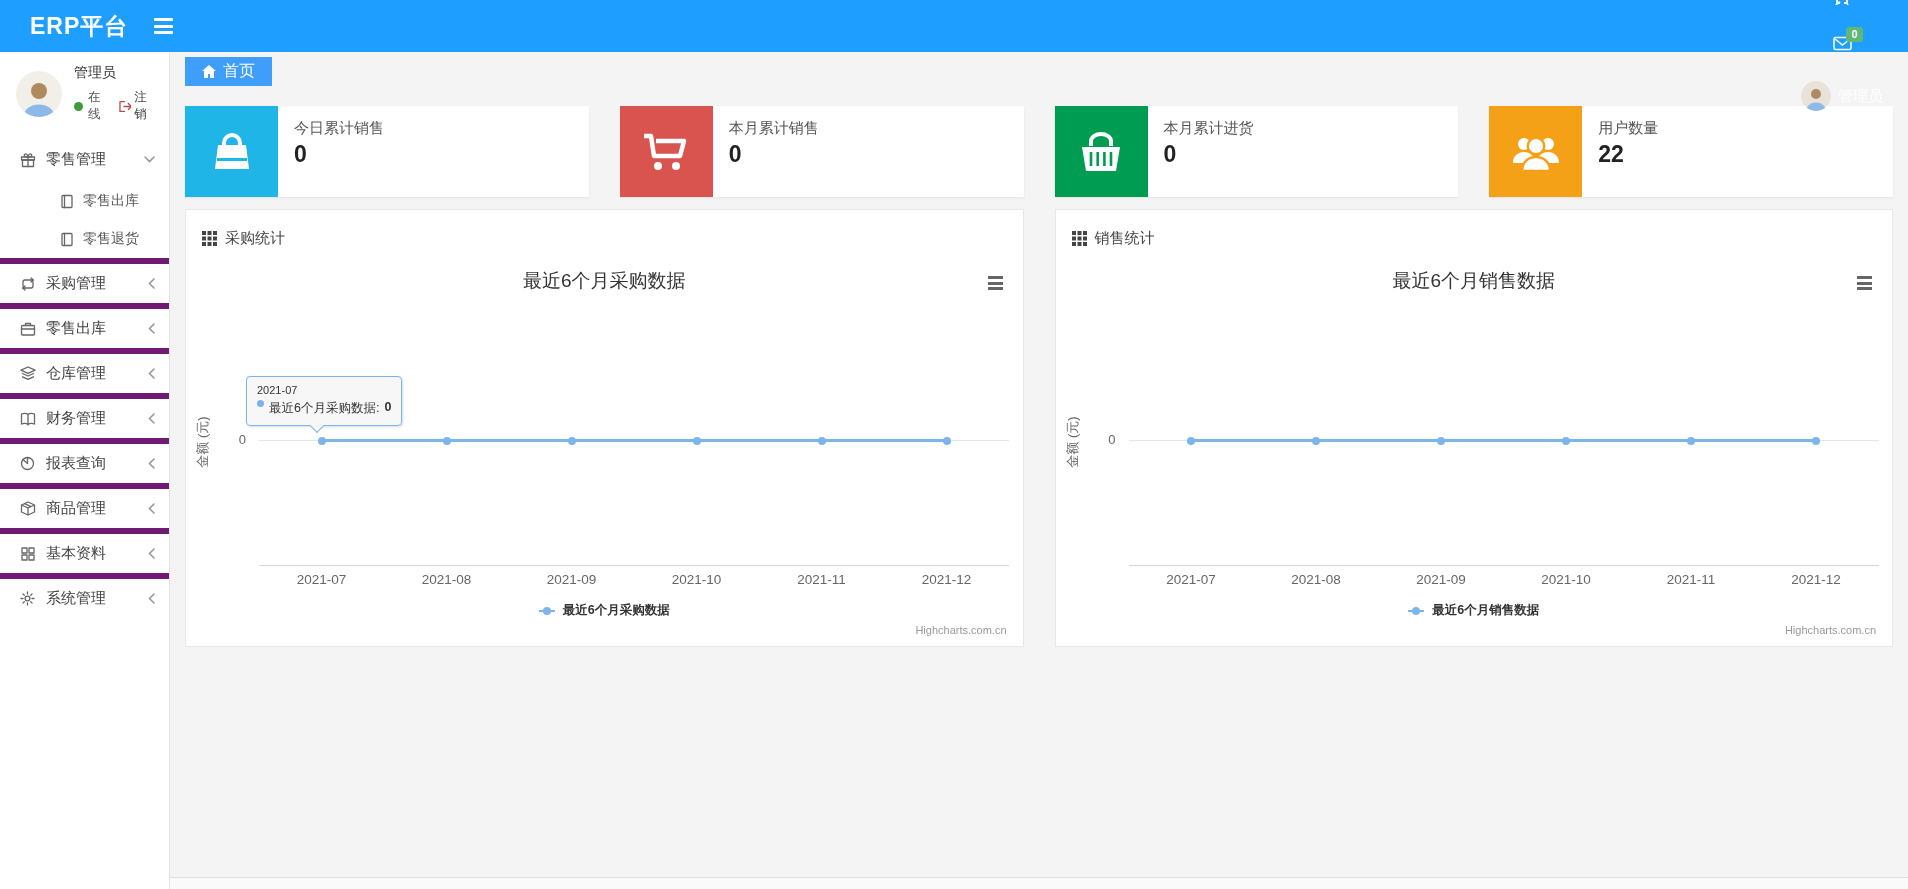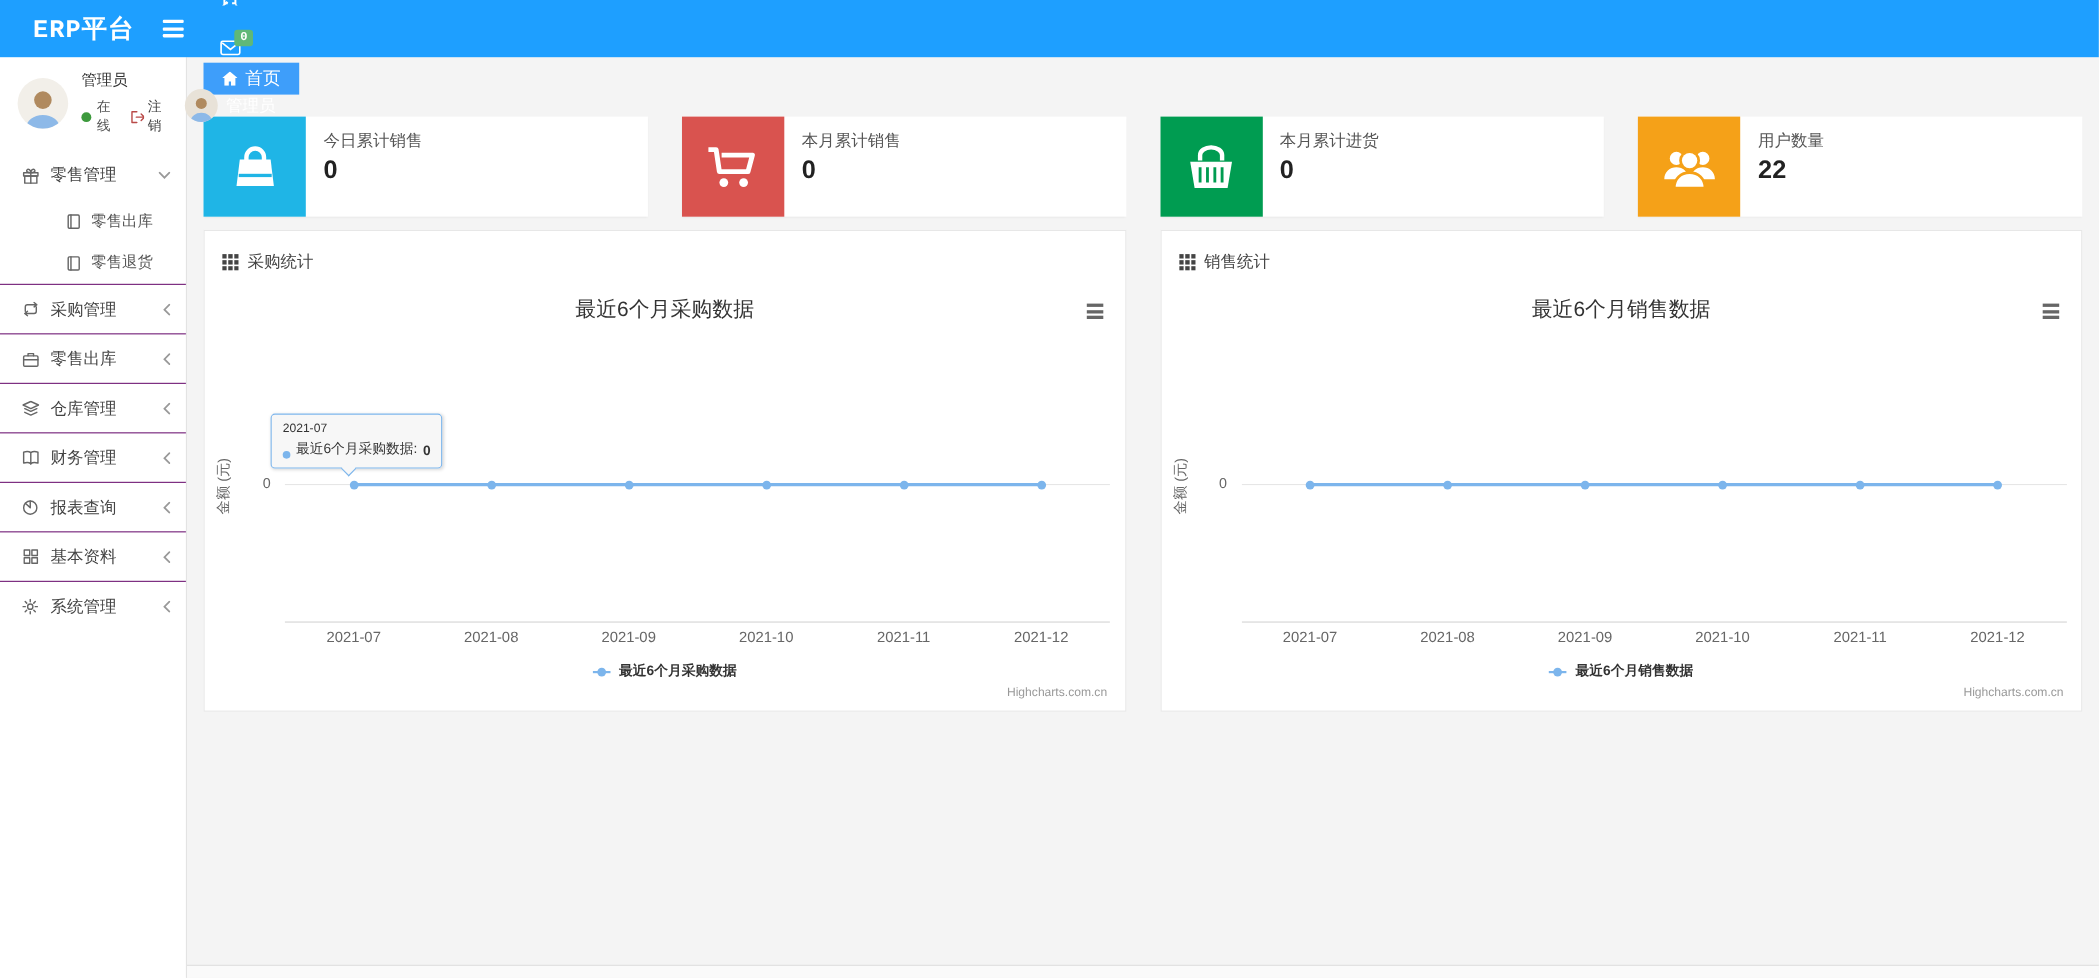--- a/index.html
+++ b/index.html
@@ -1,21 +1,21 @@
 <!DOCTYPE html>
 <html><head>
 <meta charset="utf-8">
 <style>
   * { margin:0; padding:0; box-sizing:border-box; }
   html,body { width:1908px; height:889px; overflow:hidden;
     font-family:"Liberation Sans","DejaVu Sans",sans-serif; background:#f4f4f4; }
 
   
   .navbar { position:fixed; top:0; left:0; right:0; height:52px; background:#1E9FFF;
-    display:flex; align-items:center; justify-content:flex-start; z-index:50;font-family:Liberation Mono, monospace; }
+    display:flex; align-items:center; justify-content:space-between; z-index:50; }
   .nav-left { display:flex; align-items:center; gap:26px; padding-left:30px; }
   .brand { color:#fff; font-size:23px; font-weight:bold; letter-spacing:1px; }
   .hamburger { display:inline-flex; flex-direction:column; gap:3.5px; cursor:pointer; }
   .hamburger i { width:19px; height:3px; background:#fff; border-radius:1px; }
   .nav-right { display:flex; align-items:center; gap:30px; padding-right:24px; color:#fff;flex-direction:column; }
   .nav-item { display:flex; align-items:center; gap:7px; font-size:15px; cursor:pointer; }
   .nav-ico { display:inline-flex; }
   .mail-wrap { position:relative; display:inline-flex; }
   .badge { position:absolute; top:-9px; right:-11px; background:#5FB878; color:#fff;
     font-size:11px; line-height:1; padding:2px 5px; border-radius:3px; font-weight:bold; }
@@ -28,21 +28,21 @@
   .user-card { display:flex; gap:12px; padding:12px 10px 14px 16px; align-items:center; }
   .avatar-lg { width:46px; height:46px; border-radius:50%; background:#f2efe9; overflow:hidden;
     display:flex; align-items:flex-end; justify-content:center; flex:0 0 46px; }
   .user-meta { font-size:13px; color:#333; }
   .user-name { font-size:14px; color:#333; margin-bottom:7px; }
   .user-status { display:flex; align-items:center; gap:5px; font-size:12.5px; color:#555; }
   .dot { width:9px; height:9px; border-radius:50%; background:#3d9a3d; display:inline-block; }
   .logout { display:inline-flex; align-items:center; gap:3px; color:#404040; cursor:pointer; }
   .menu { list-style:none; }
   .menu-item { display:flex; align-items:center; height:45px; padding:0 14px 0 19px;
-    font-size:15px; color:#444; cursor:pointer; border-top:1px solid #701a75; }
+    font-size:15px; color:#444; cursor:pointer; border-top:6px solid #701a75; }
   .menu-item:first-child { border-top:none; }
   .menu-item .m-ico { width:17px; display:inline-flex; justify-content:center; margin-right:10px; color:#666; }
   .menu-item .m-label { flex:1; }
   .chev { color:#999; display:inline-flex; }
   .submenu { list-style:none;margin-left:25px; }
   .submenu .menu-item { height:38px; font-size:14px; color:#555; padding-left:33px; border-top:none; }
   .submenu .menu-item .m-ico { margin-right:8px; }
   svg.lic { stroke:#666; fill:none; stroke-width:1.3; stroke-linecap:round; stroke-linejoin:round; }
   svg.chv { stroke:#999; fill:none; stroke-width:1.6; stroke-linecap:round; }
 
@@ -87,21 +87,21 @@
   .hc-legend .lg-marker i.l { position:absolute; left:0; top:3px; width:16px; height:2px; background:#7cb5ec; }
   .hc-legend .lg-marker i.d { position:absolute; left:4px; top:0; width:8px; height:8px; border-radius:50%; background:#7cb5ec; }
   .hc-legend span { font-size:12.5px; color:#333; font-weight:bold; }
   .hc-credits { position:absolute; right:16px; top:370px; font-size:11px; color:#999; cursor:pointer; }
 
   
   .hc-tooltip { position:absolute; left:60px; top:122px; background:rgba(247,247,247,.95);
     border:1px solid #7cb5ec; border-radius:4px; padding:7px 10px 8px 10px;
     box-shadow:1px 1px 3px rgba(0,0,0,.15); z-index:5; }
   .hc-tooltip .tt-head { font-size:11px; color:#333; margin-bottom:4px; }
-  .hc-tooltip .tt-row { display:flex; align-items:flex-end; gap:5px; font-size:12.5px; color:#333; }
+  .hc-tooltip .tt-row { display:flex; align-items:flex-start; gap:5px; font-size:12.5px; color:#333; }
   .hc-tooltip .tt-dot { width:7px; height:7px; border-radius:50%; background:#7cb5ec; }
   .hc-tooltip .tt-val { font-weight:bold; }
   .hc-tooltip .tt-arrow { position:absolute; bottom:-6px; left:65px; width:10px; height:10px;
     background:#f7f7f7; border-right:1px solid #7cb5ec; border-bottom:1px solid #7cb5ec;
     transform:rotate(45deg); }
 
   .footer-strip { position:absolute; left:0; right:0; bottom:0; height:12px;
     background:#fafafa; border-top:1px solid #ddd; }
 </style>
 </head>
@@ -279,20 +279,33 @@
       </span>
       <span class="m-label">报表查询</span>
       <span class="chev">
         <svg class="chv" width="7" height="11" viewBox="0 0 7 11">
             <path d="M6 1L1.5 5.5 6 10"></path>
           </svg>
       </span>
     </li>
     <li class="menu-item">
       <span class="m-ico">
+        <svg class="lic" width="16" height="15" viewBox="0 0 16 15">
+            <path d="M8 1L1.5 4v7L8 14l6.5-3V4z M1.5 4L8 7l6.5-3 M8 7v7 M4.5 2.6l6.5 3"></path>
+          </svg>
+      </span>
+      <span class="m-label">商品管理</span>
+      <span class="chev">
+        <svg class="chv" width="7" height="11" viewBox="0 0 7 11">
+            <path d="M6 1L1.5 5.5 6 10"></path>
+          </svg>
+      </span>
+    </li>
+    <li class="menu-item">
+      <span class="m-ico">
         <svg class="lic" width="14" height="14" viewBox="0 0 14 14">
             <rect x="1" y="1" width="5" height="5"></rect>
             <rect x="8" y="1" width="5" height="5"></rect>
             <rect x="1" y="8" width="5" height="5"></rect>
             <rect x="8" y="8" width="5" height="5"></rect>
           </svg>
       </span>
       <span class="m-label">基本资料</span>
       <span class="chev">
         <svg class="chv" width="7" height="11" viewBox="0 0 7 11">

